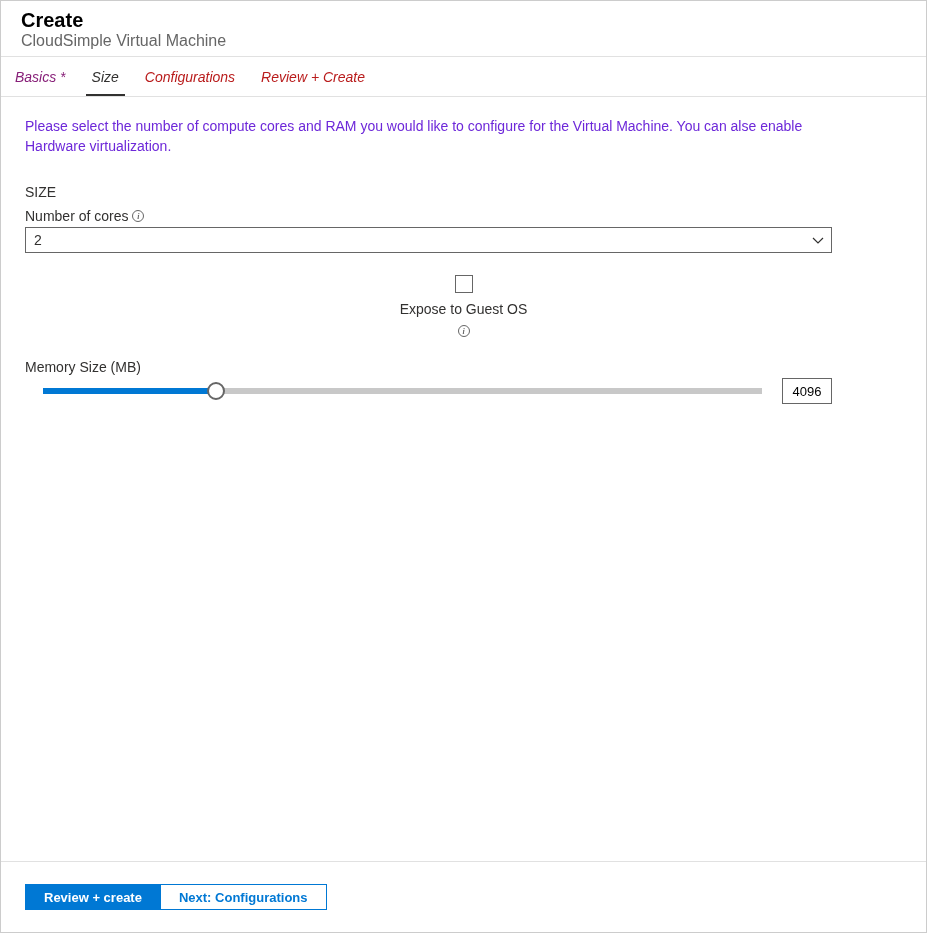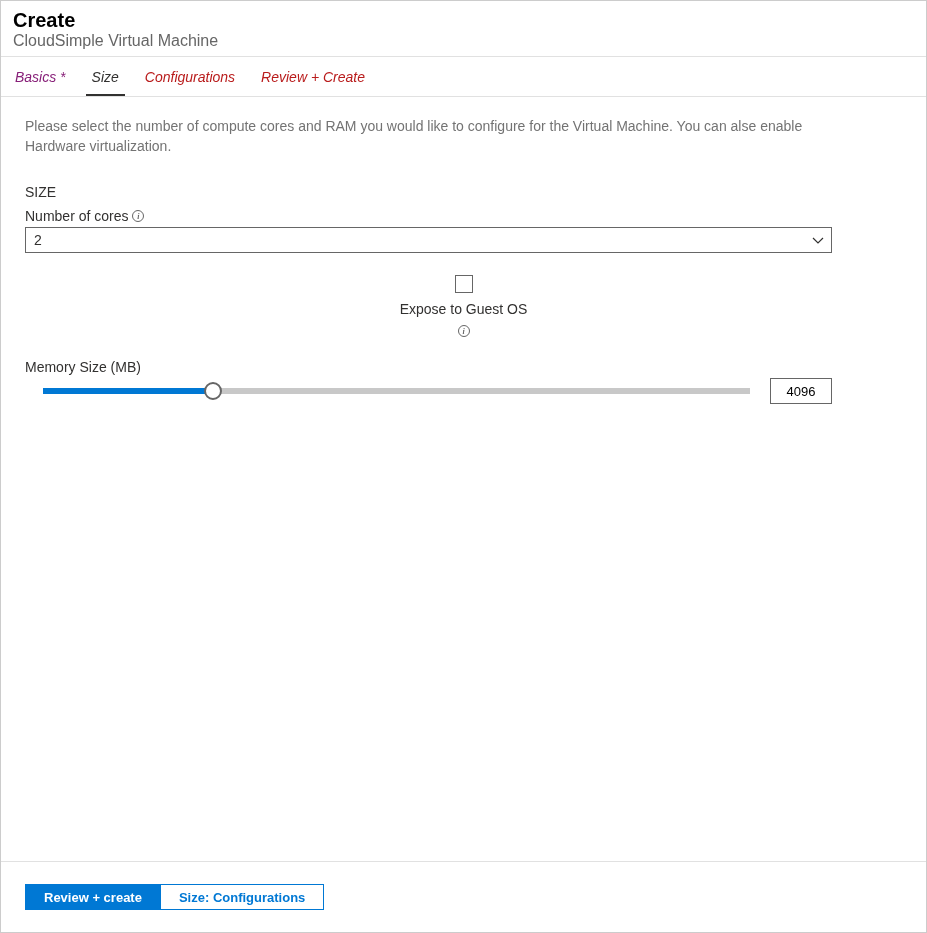--- a/index.html
+++ b/index.html
@@ -9,21 +9,21 @@
       color: #323130;
       background: #ffffff;
       width: 927px;
       height: 933px;
       border: 1px solid #ccc;
       position: relative;
       display: flex;
       flex-direction: column;
     }
     .header {
-      padding: 8px 20px 6px 12px;
+      padding: 8px 20px 6px 20px;
       border-bottom: 1px solid #e1e1e1;
     }
     .header-title {
       font-size: 20px;
       font-weight: 600;
       color: #000;
     }
     .header-subtitle {
       font-size: 16px;
       color: #666;
@@ -61,21 +61,21 @@
       height: 2px;
       background: #323130;
     }
     .content {
       padding: 20px 24px;
       flex: 1;
       overflow: auto;
     }
     .intro {
       font-size: 14px;
-      color: #737373;
+      color: #6d28d9;
       margin-bottom: 28px;
       line-height: 1.4;
       max-width: 800px;
     }
     .section-heading {
       font-size: 14px;
       color: #323130;
       margin-bottom: 8px;
     }
     .field-label {
@@ -170,21 +170,21 @@
       left: 24%;
       transform: translate(-50%, -50%);
       width: 18px;
       height: 18px;
       border-radius: 50%;
       background: #fff;
       border: 2px solid #666;
       cursor: grab;
     }
     .slider-value {
-      width: 62px;
+      width: 50px;
       height: 26px;
       border: 1px solid #666;
       text-align: center;
       font-size: 13px;
       padding: 3px 0;
       background: #fff;
     }
     .footer {
       border-top: 1px solid #e1e1e1;
       padding: 22px 24px;
@@ -258,14 +258,14 @@
     <div class="slider-track">
       <div class="slider-fill"></div>
       <div class="slider-thumb"></div>
     </div>
     <input class="slider-value" value="4096" style="">
   </div>
 </div>
 
 <div class="footer">
   <div class="btn btn-primary">Review + create</div>
-  <div class="btn btn-secondary">Size: Configurations</div>
+  <div class="btn btn-secondary">Next: Configurations</div>
 </div>
 
 </body></html>

